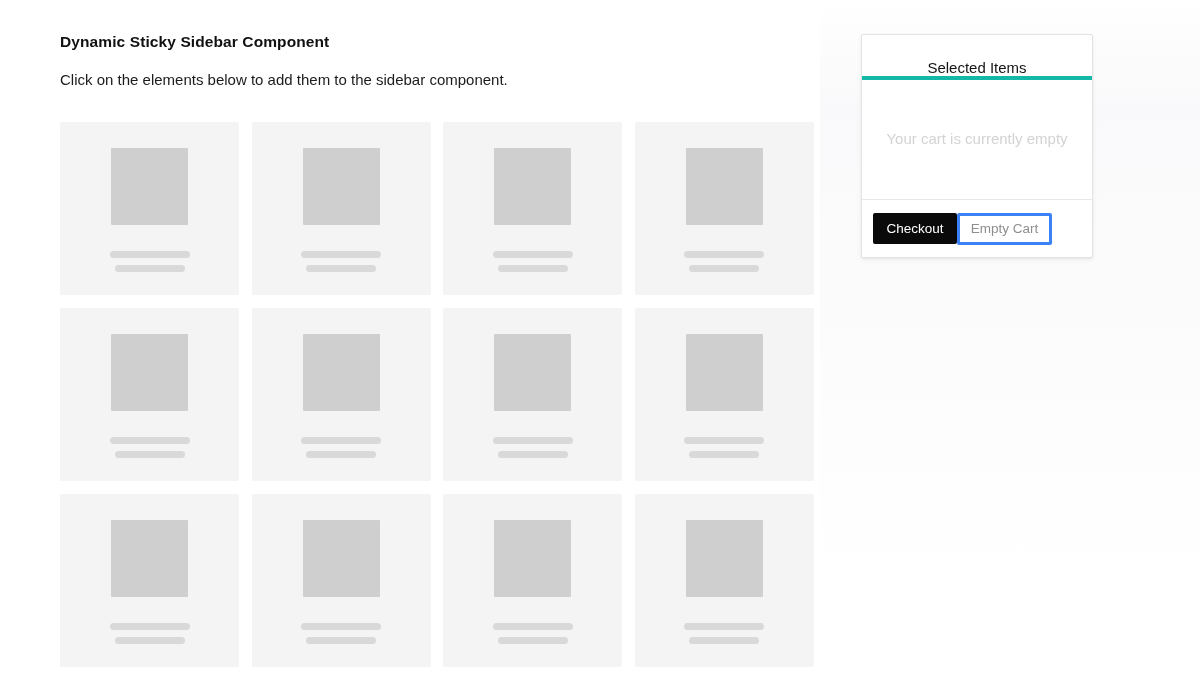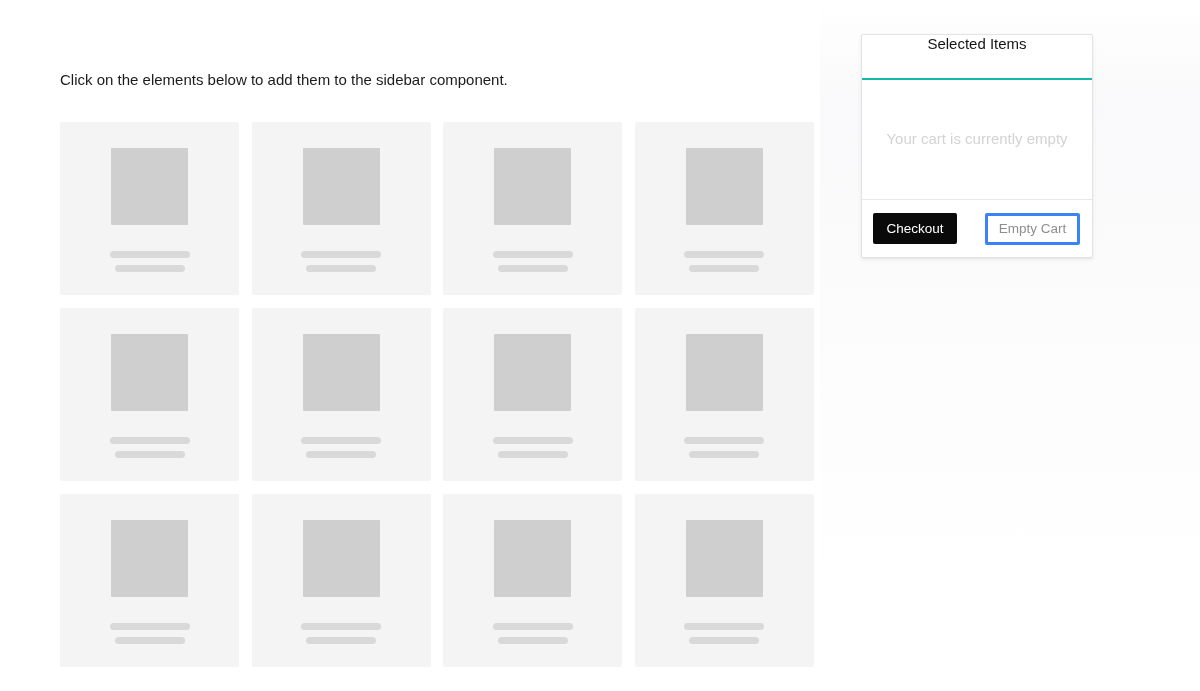--- a/index.html
+++ b/index.html
@@ -112,23 +112,23 @@
     width: 232px;
     background: #ffffff;
     border: 1px solid #e3e3e3;
     border-radius: 2px;
     box-shadow: 0 2px 5px rgba(0,0,0,0.055), 0 1px 2px rgba(0,0,0,0.04);
   }
 
   .cart-header {
     height: 45px;
     display: flex;
-    align-items: flex-start;
+    align-items: flex-end;
     justify-content: center;
-    border-bottom: 2px solid #14b8a6;
+    border-bottom: 4px solid #14b8a6;
   }
 
   .cart-header-title {
     font-size: 15px;
     color: #141414;
   }
 
   .cart-body {
     height: 120px;
     display: flex;
@@ -142,21 +142,21 @@
     font-size: 15px;
     color: #d3d3d3;
     line-height: 1.35;
   }
 
   .cart-footer {
     height: 57px;
     display: flex;
     align-items: center;
     padding: 0 11px;
-    gap: 28px;
+    gap: 0;
   }
 
   .btn {
     font-family: "Liberation Sans", "DejaVu Sans", sans-serif;
     font-size: 13.5px;
     border-radius: 2px;
     cursor: pointer;
     display: flex;
     align-items: center;
     justify-content: center;
@@ -178,20 +178,21 @@
     border: 3px solid #3b82f6;
   }
 </style>
 </head>
 <body>
 
 <div id="page">
 
   <div class="bg-wash"></div>
 
+  <h1 class="page-title">Dynamic Sticky Sidebar Component</h1>
 
   <p class="page-subtitle">Click on the elements below to add them to the sidebar component.</p>
 
   <div class="grid">
 
     <div class="product-card">
       <div class="card-thumb"></div>
       <div class="card-lines">
         <div class="skeleton-line wide"></div>
         <div class="skeleton-line narrow"></div>

